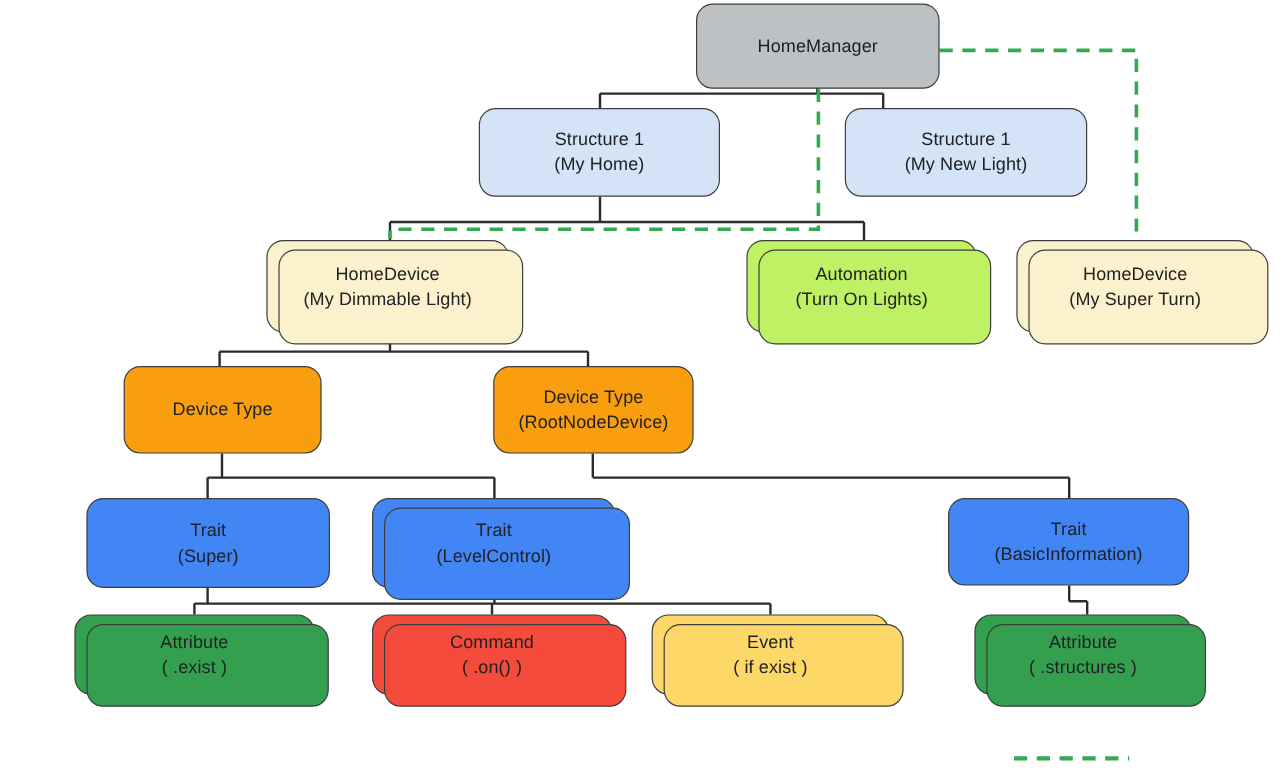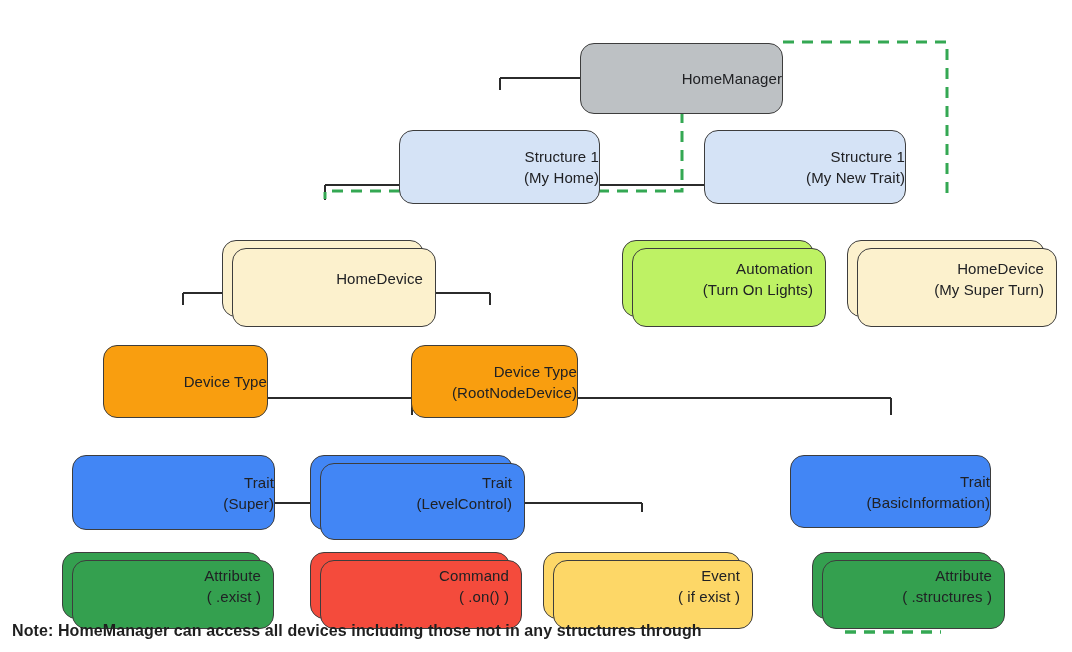--- a/index.html
+++ b/index.html
@@ -9,27 +9,26 @@
     background:#ffffff;
     font-family:"Liberation Sans", sans-serif;
     overflow:hidden;
   }
   .wires{position:absolute;left:0;top:0;z-index:0;}
   .node{
     position:absolute;
     z-index:1;
     border:1.6px solid #3d3d3d;
     border-radius:14px;
-    display:flex;flex-direction:column;align-items:flex-end;justify-content:center;
+    display:flex;flex-direction:column;align-items:center;justify-content:center;
     text-align:center;
     color:#202124;
     font-size:15px;line-height:21px;
     box-sizing:border-box;
     letter-spacing:.1px;
-    margin-top:40px;
   }
   .node .lbl{font-weight:500;}
   .node .sub{}
   .stacked::before{
     content:"";
     position:absolute;inset:-1.6px;
     transform:translate(11px,9px);
     background:inherit;
     border:inherit;
     border-radius:inherit;
@@ -81,25 +80,26 @@
     <span class="lbl">HomeManager</span>
   </div>
 
   <div class="node n-structure1" style="background-color: rgb(213, 227, 246);">
     <span class="lbl">Structure 1</span>
     <span class="sub">(My Home)</span>
   </div>
 
   <div class="node n-structure2" style="background-color: rgb(213, 227, 246);">
     <span class="lbl">Structure 1</span>
-    <span class="sub">(My New Trait)</span>
+    <span class="sub">(My New Light)</span>
   </div>
 
   <div class="node stacked n-homedevice1" style="background-color: rgb(252, 241, 205);">
     <span class="lbl">HomeDevice</span>
+    <span class="sub">(My Dimmable Light)</span>
   </div>
 
   <div class="node stacked n-automation" style="background-color: #bef264;">
     <span class="lbl">Automation</span>
     <span class="sub">(Turn On Lights)</span>
   </div>
 
   <div class="node stacked n-homedevice2" style="background-color: rgb(252, 241, 205);">
     <span class="lbl">HomeDevice</span>
     <span class="sub">(My Super Turn)</span>
@@ -142,15 +142,14 @@
   <div class="node stacked n-command" style="background-color: rgb(244, 75, 60);">
     <span class="lbl">Command</span>
     <span class="sub">( .on() )</span>
   </div>
 
   <div class="node stacked n-attr-vendorname" style="background-color: rgb(52, 160, 79);">
     <span class="lbl">Attribute</span>
     <span class="sub">( .structures )</span>
   </div>
 
-  <div class="note">Note: HomeManager can access all devices including those not in any structures through</div>
 
 </div>
 
 </body></html>

